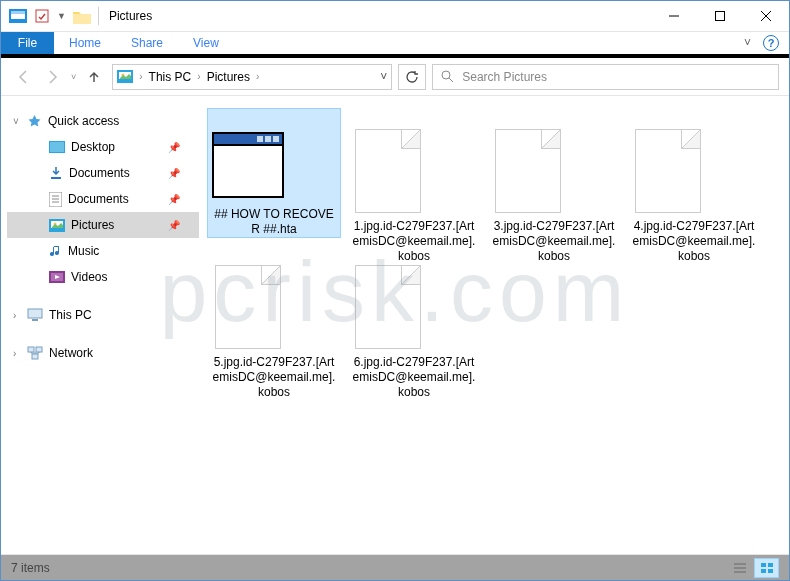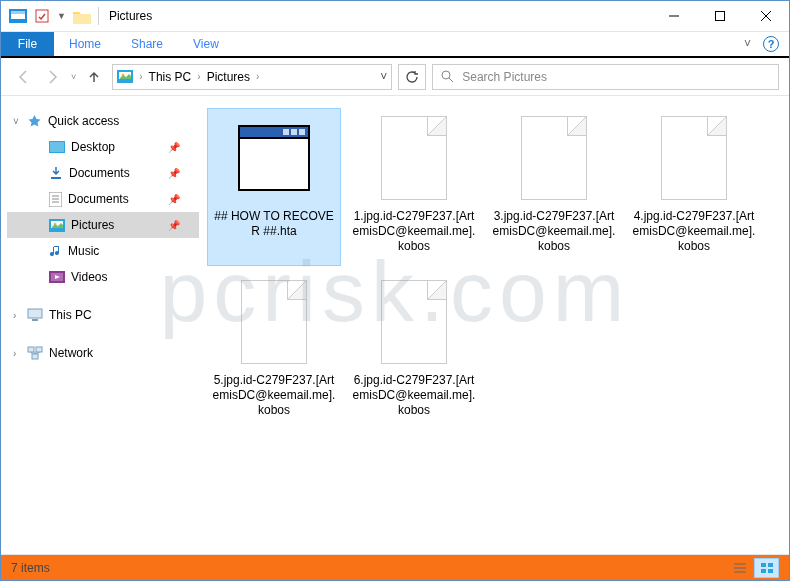--- a/index.html
+++ b/index.html
@@ -5,48 +5,48 @@
 *{box-sizing:border-box;margin:0;padding:0;font-family:"Segoe UI",Tahoma,sans-serif;font-size:12px;user-select:none}
 body{background:#fff;width:790px;height:581px;overflow:hidden;position:relative;border:1px solid #5a8fc7}
 .titlebar{height:31px;background:#fff;display:flex;align-items:center;border-bottom:1px solid #e5e5e5}
 .titlebar .qat{display:flex;align-items:center;gap:6px;padding-left:8px}
 .qat-ico{width:18px;height:16px;display:flex;align-items:center;justify-content:center}
 .folder-ico{width:20px;height:16px;display:flex;align-items:center;justify-content:center}
 .titlebar .divider{width:1px;height:18px;background:#d0d0d0;margin:0 6px}
 .titlebar .title{padding-left:4px;color:#000}
 .win-controls{margin-left:auto;display:flex;height:100%}
 .win-btn{width:46px;height:100%;display:flex;align-items:center;justify-content:center}
-.ribbon{height:26px;display:flex;align-items:stretch;border-bottom:2px solid #000000}
+.ribbon{height:26px;display:flex;align-items:stretch;border-bottom:4px solid #000000}
 .file-tab{width:53px;background:#1979ca;color:#fff;display:flex;align-items:center;justify-content:center}
 .rib-tab{padding:0 15px;display:flex;align-items:center;color:#3b82f6}
 .help-section{margin-left:auto;display:flex;align-items:center;padding-right:10px;gap:12px}
 .navbar{height:38px;display:flex;align-items:center;padding:0 10px;border-bottom:1px solid #e5e5e5;gap:6px}
 .nav-arrow{width:24px;height:24px;display:flex;align-items:center;justify-content:center;color:#bdbdbd}
 .nav-arrow.enabled{color:#555}
 .addr{flex:0 0 280px;height:26px;border:1px solid #ccc;display:flex;align-items:center;padding:0 4px;gap:6px}
 .addr .sep{color:#888;font-size:10px}
 .addr .chev{margin-left:auto;color:#555}
 .refresh{width:28px;height:26px;border:1px solid #ccc;display:flex;align-items:center;justify-content:center;color:#444}
 .search{flex:1;height:26px;border:1px solid #ccc;display:flex;align-items:center;padding:0 8px;color:#888;gap:8px}
 .content{display:flex;height:456px}
 .sidebar{width:198px;border-right:0;padding-top:12px;padding-left:6px}
 .tree-item{height:26px;display:flex;align-items:center;padding-left:20px;gap:6px;position:relative}
 .tree-item.sub{padding-left:42px}
 .tree-item.selected{background:#d8d8d8}
 .tree-item .pin{margin-left:auto;margin-right:18px;color:#a0a0a0;font-size:10px}
 .tree-spacer{height:12px}
 .chev-left{position:absolute;left:6px;color:#7a7a7a;font-size:10px}
 .files{flex:1;padding:12px 8px;display:flex;flex-wrap:wrap;align-content:flex-start;gap:6px 6px}
-.file-item{width:134px;height:158px;display:flex;flex-direction:column;align-items:center;padding-top:4px;border:1px solid transparent}
+.file-item{width:134px;height:130px;display:flex;flex-direction:column;align-items:flex-start;padding-top:20px;border:1px solid transparent}
 .file-item.selected{background:#cce8ff;border:1px solid #99d1ff}
 .file-icon{width:80px;height:90px;display:flex;align-items:center;justify-content:center;margin-bottom:6px}
 .blank-file{width:66px;height:84px;background:#fff;border:1px solid #ccc;position:relative}
 .blank-file::before{content:"";position:absolute;top:0;right:0;width:18px;height:18px;background:linear-gradient(135deg,#fff 0 48%,#ccc 50%,#f4f4f4 52% 100%);border-left:1px solid #ccc;border-bottom:1px solid #ccc}
 .file-label{text-align:center;line-height:1.25;padding:0 4px;color:#000;word-break:break-all}
-.statusbar{position:absolute;bottom:0;left:0;right:0;height:26px;border-top:1px solid #e5e5e5;display:flex;align-items:center;padding:0 10px;color:#444;background:#f97316}
+.statusbar{position:absolute;bottom:0;left:0;right:0;height:26px;border-top:1px solid #e5e5e5;display:flex;align-items:center;padding:0 10px;color:#444;background:#a3a3a3}
 .view-btns{margin-left:auto;display:flex;gap:2px}
 .view-btn{width:25px;height:20px;border:1px solid transparent;display:flex;align-items:center;justify-content:center}
 .view-btn.active{background:#cce8ff;border:1px solid #99d1ff}
 .hta-icon{width:72px;height:66px;background:#fff;border:2px solid #000;position:relative}
 .hta-icon .bar{position:absolute;top:0;left:0;right:0;height:12px;background:#2b5fb0;border-bottom:2px solid #000}
 .hta-icon .dots{position:absolute;top:2px;right:3px;display:flex;gap:2px}
 .hta-icon .dots span{width:6px;height:6px;background:#c9dbef}
 .wm{position:absolute;top:50%;left:50%;transform:translate(-50%,-50%) rotate(0deg);pointer-events:none;font-size:86px;color:rgba(148,160,168,.24);font-weight:400;letter-spacing:6px;font-family:Arial,sans-serif}
 svg{display:block}
 </style>

